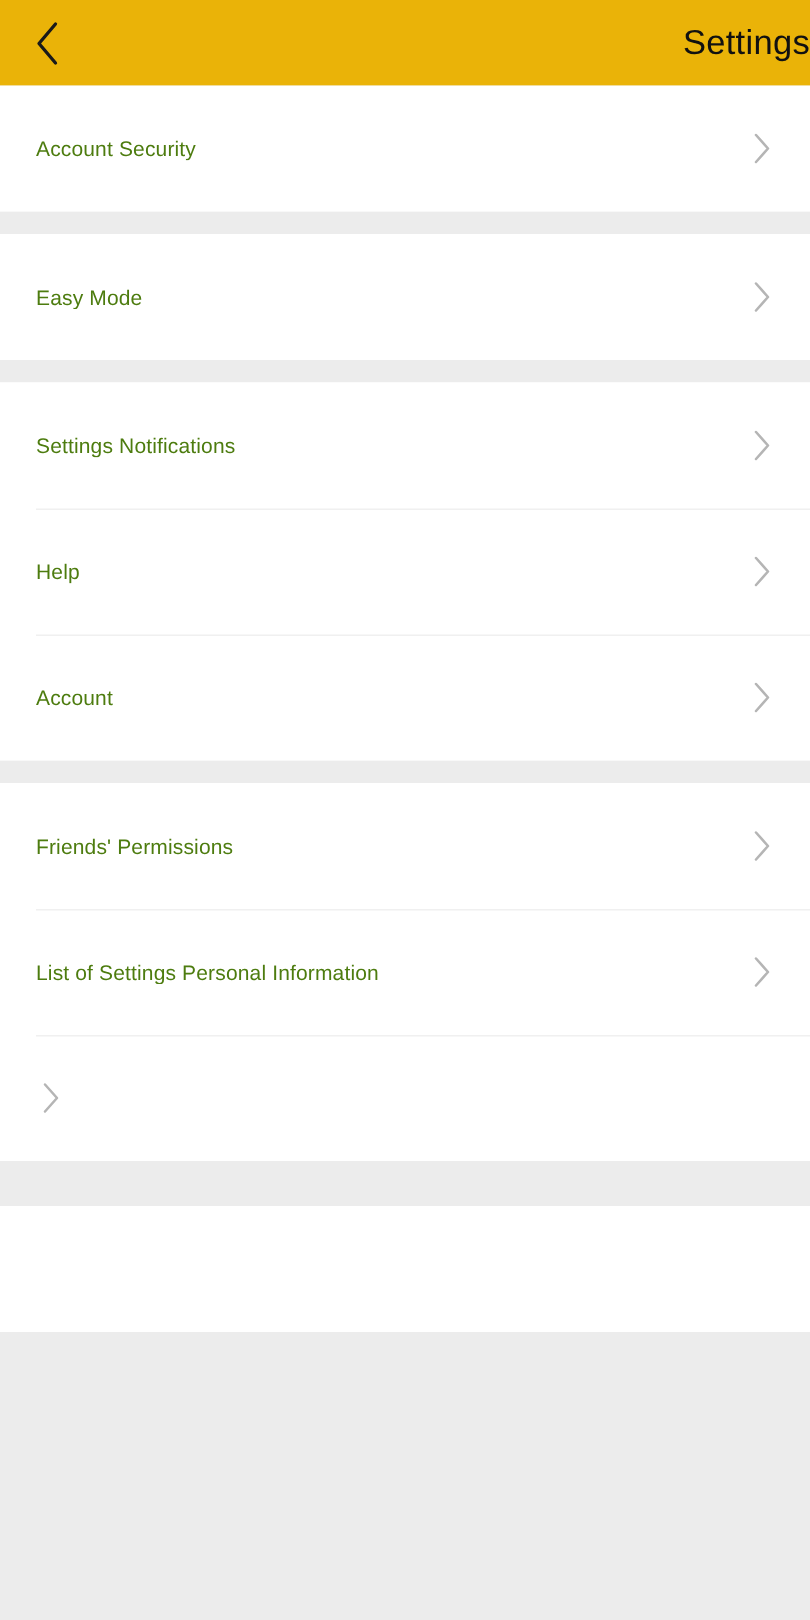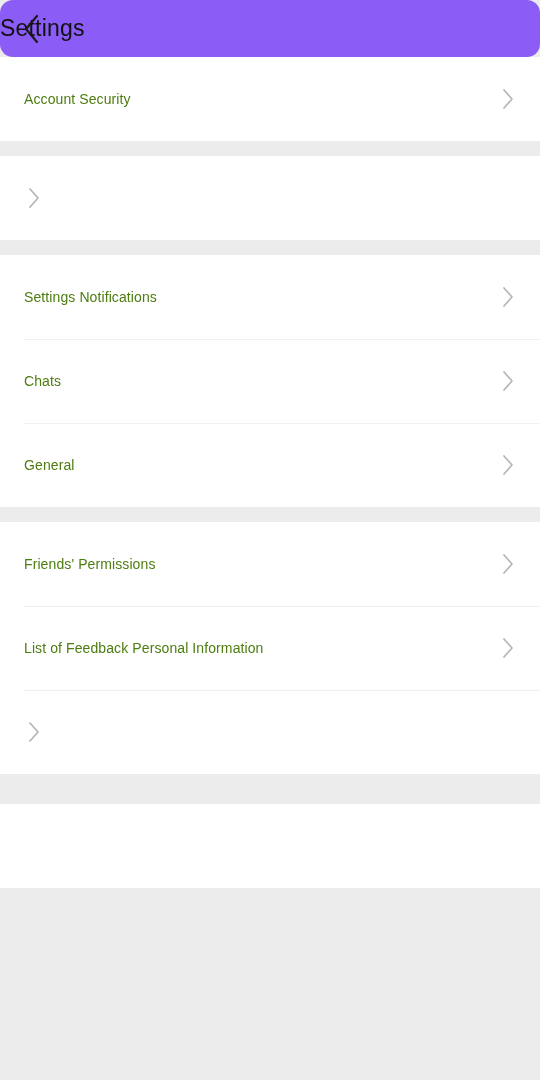--- a/index.html
+++ b/index.html
@@ -23,26 +23,25 @@
     position: relative;
     background: #ececec;
     display: flex;
     flex-direction: column;
   }
 
   
   .header {
     height: 57px;
     flex: 0 0 57px;
-    background: #8b5cf6;
+    background: #eab308;
     position: relative;
     display: flex;
     align-items: center;
-    justify-content: flex-start;
-    border-radius: 13px;
+    justify-content: flex-end;
   }
 
   .back-button {
     position: absolute;
     left: 0;
     top: 0;
     width: 64px;
     height: 57px;
     display: flex;
     align-items: center;
@@ -152,66 +151,67 @@
           <div class="row-chevron">
             <svg width="14" height="24" viewBox="0 0 14 24" fill="none">
               <path d="M3 3 L11 12 L3 21" stroke="#B5B5B5" stroke-width="1.7" stroke-linecap="round" stroke-linejoin="round"></path>
             </svg>
           </div>
         </div>
       </div>
       <div class="group-gap"></div>
       <div class="group">
         <div class="row">
+          <div class="row-label">Easy Mode</div>
           <div class="row-chevron">
             <svg width="14" height="24" viewBox="0 0 14 24" fill="none">
               <path d="M3 3 L11 12 L3 21" stroke="#B5B5B5" stroke-width="1.7" stroke-linecap="round" stroke-linejoin="round"></path>
             </svg>
           </div>
         </div>
       </div>
       <div class="group-gap"></div>
       <div class="group">
         <div class="row">
           <div class="row-label">Settings Notifications</div>
           <div class="row-chevron">
             <svg width="14" height="24" viewBox="0 0 14 24" fill="none">
               <path d="M3 3 L11 12 L3 21" stroke="#B5B5B5" stroke-width="1.7" stroke-linecap="round" stroke-linejoin="round"></path>
             </svg>
           </div>
         </div>
         <div class="row">
-          <div class="row-label">Chats</div>
-          <div class="row-chevron">
-            <svg width="14" height="24" viewBox="0 0 14 24" fill="none">
-              <path d="M3 3 L11 12 L3 21" stroke="#B5B5B5" stroke-width="1.7" stroke-linecap="round" stroke-linejoin="round"></path>
-            </svg>
-          </div>
-        </div>
-        <div class="row">
-          <div class="row-label">General</div>
+          <div class="row-label">Help</div>
+          <div class="row-chevron">
+            <svg width="14" height="24" viewBox="0 0 14 24" fill="none">
+              <path d="M3 3 L11 12 L3 21" stroke="#B5B5B5" stroke-width="1.7" stroke-linecap="round" stroke-linejoin="round"></path>
+            </svg>
+          </div>
+        </div>
+        <div class="row">
+          <div class="row-label">Account</div>
           <div class="row-chevron">
             <svg width="14" height="24" viewBox="0 0 14 24" fill="none">
               <path d="M3 3 L11 12 L3 21" stroke="#B5B5B5" stroke-width="1.7" stroke-linecap="round" stroke-linejoin="round"></path>
             </svg>
           </div>
         </div>
       </div>
       <div class="group-gap"></div>
       <div class="group">
         <div class="row">
           <div class="row-label">Friends' Permissions</div>
           <div class="row-chevron">
             <svg width="14" height="24" viewBox="0 0 14 24" fill="none">
               <path d="M3 3 L11 12 L3 21" stroke="#B5B5B5" stroke-width="1.7" stroke-linecap="round" stroke-linejoin="round"></path>
             </svg>
           </div>
         </div>
         <div class="row">
-          <div class="row-label">List of Feedback Personal Information</div>
+          <div class="row-label">List of Settings Personal Information</div>
           <div class="row-chevron">
             <svg width="14" height="24" viewBox="0 0 14 24" fill="none">
               <path d="M3 3 L11 12 L3 21" stroke="#B5B5B5" stroke-width="1.7" stroke-linecap="round" stroke-linejoin="round"></path>
             </svg>
           </div>
         </div>
         <div class="row">
           <div class="row-chevron">
             <svg width="14" height="24" viewBox="0 0 14 24" fill="none">
               <path d="M3 3 L11 12 L3 21" stroke="#B5B5B5" stroke-width="1.7" stroke-linecap="round" stroke-linejoin="round"></path>

